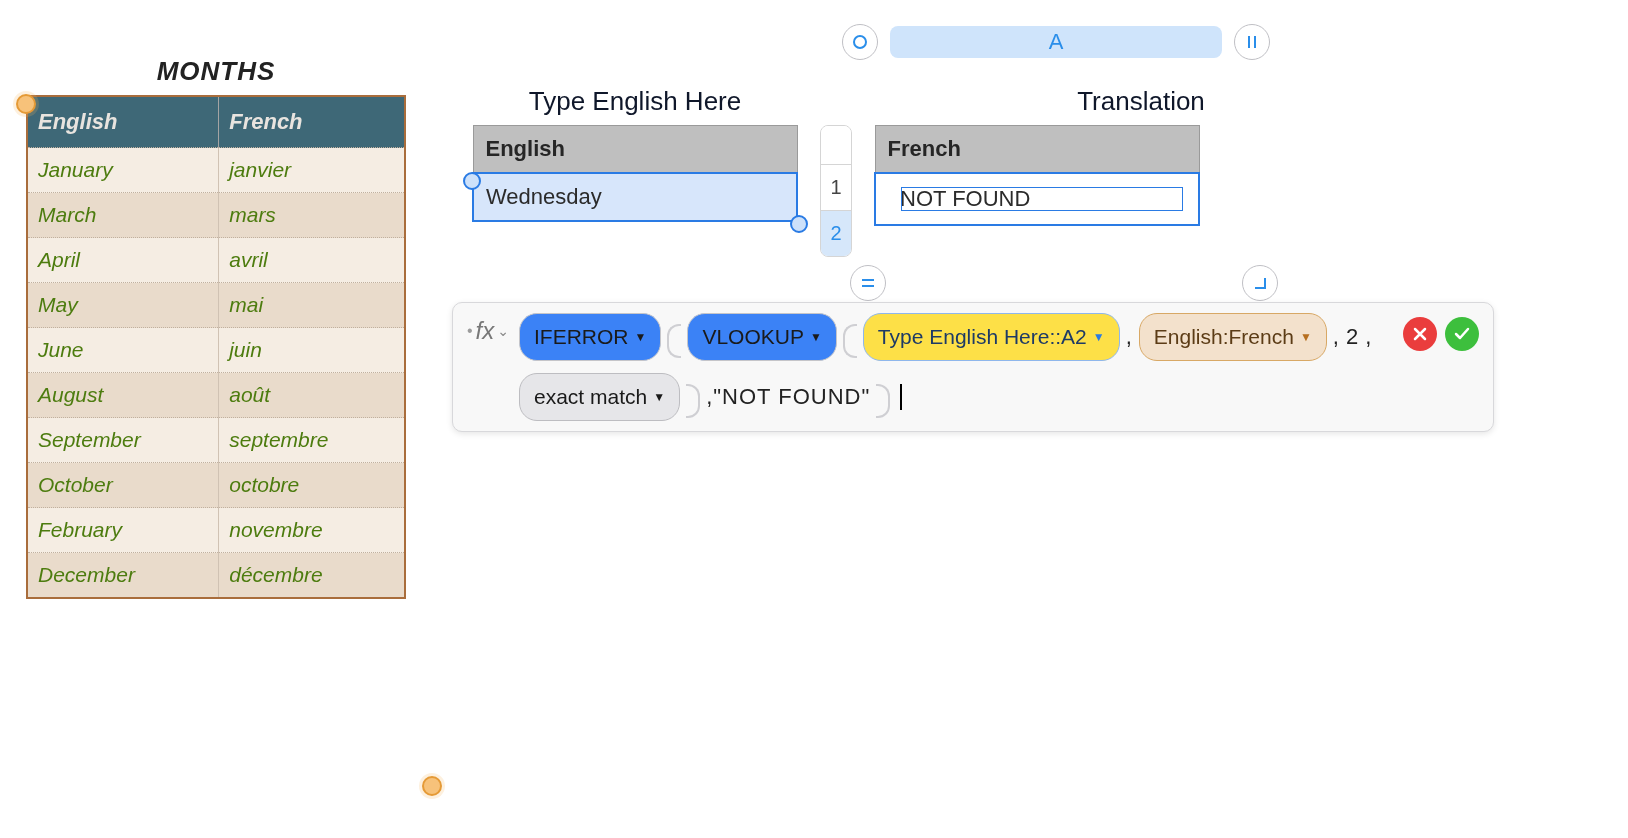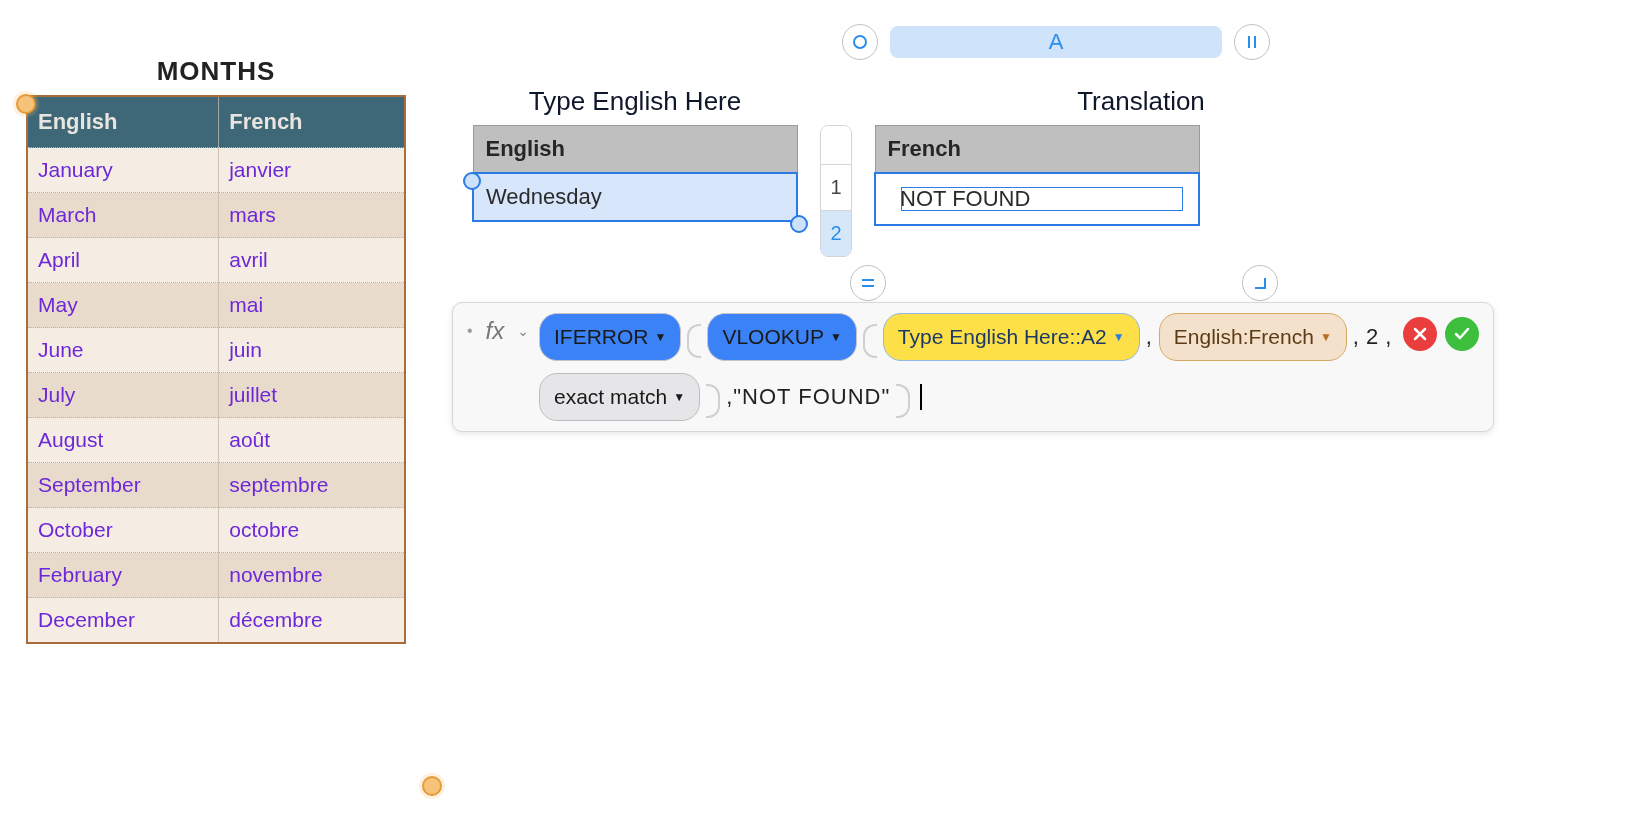--- a/index.html
+++ b/index.html
@@ -12,20 +12,21 @@
     height: 838px;
     position: relative;
   }
 
   
   .months-wrap {
     position: absolute;
     left: 26px;
     top: 56px;
     width: 380px;
+    font-style: italic;
   }
   .months-title {
     text-align: center;
     font-size: 26px;
     font-weight: 700;
     letter-spacing: 1px;
     color: #222;
     margin-bottom: 8px;
   }
   .months-table {
@@ -39,21 +40,21 @@
     color: #e8e4df;
     font-size: 22px;
     font-weight: 600;
     text-align: left;
     padding: 12px 10px;
     border-right: 1px solid #a4a4a4;
   }
   .months-table th:last-child { border-right: none; }
   .months-table td {
     font-size: 21px;
-    color: #6d28d9;
+    color: #4d7c0f;
     padding: 10px 10px;
     border-right: 1px solid #d0c2b3;
     border-top: 1px dotted #c0b09f;
     margin-left: 12px;
   }
   .months-table td:last-child { border-right: none; }
   .months-table tbody tr:nth-child(odd) td { background: #f5ede3; }
   .months-table tbody tr:nth-child(even) td { background: #e9dbcb; }
 
   .handle {
@@ -209,21 +210,21 @@
     align-items: flex-start;
     gap: 10px;
   }
   .fx-label {
     font-style: italic;
     font-size: 24px;
     color: #787878;
     padding-top: 4px;
     display: flex;
     align-items: center;
-    gap: 13px;
+    gap: 3px;
     white-space: nowrap;
   }
   .fx-label::before {
     content: "\2022";
     color: #9c9c9c;
     font-style: normal;
     font-size: 16px;
   }
   .fx-caret {
     font-style: normal;
@@ -317,24 +318,20 @@
           <td>April</td>
           <td>avril</td>
         </tr>
       <tr>
           <td>May</td>
           <td>mai</td>
         </tr>
       <tr>
           <td>June</td>
           <td>juin</td>
-        </tr>
-      <tr>
-          <td>July</td>
-          <td>juillet</td>
         </tr>
       <tr>
           <td>August</td>
           <td>août</td>
         </tr>
       <tr>
           <td>September</td>
           <td>septembre</td>
         </tr>
       <tr>

